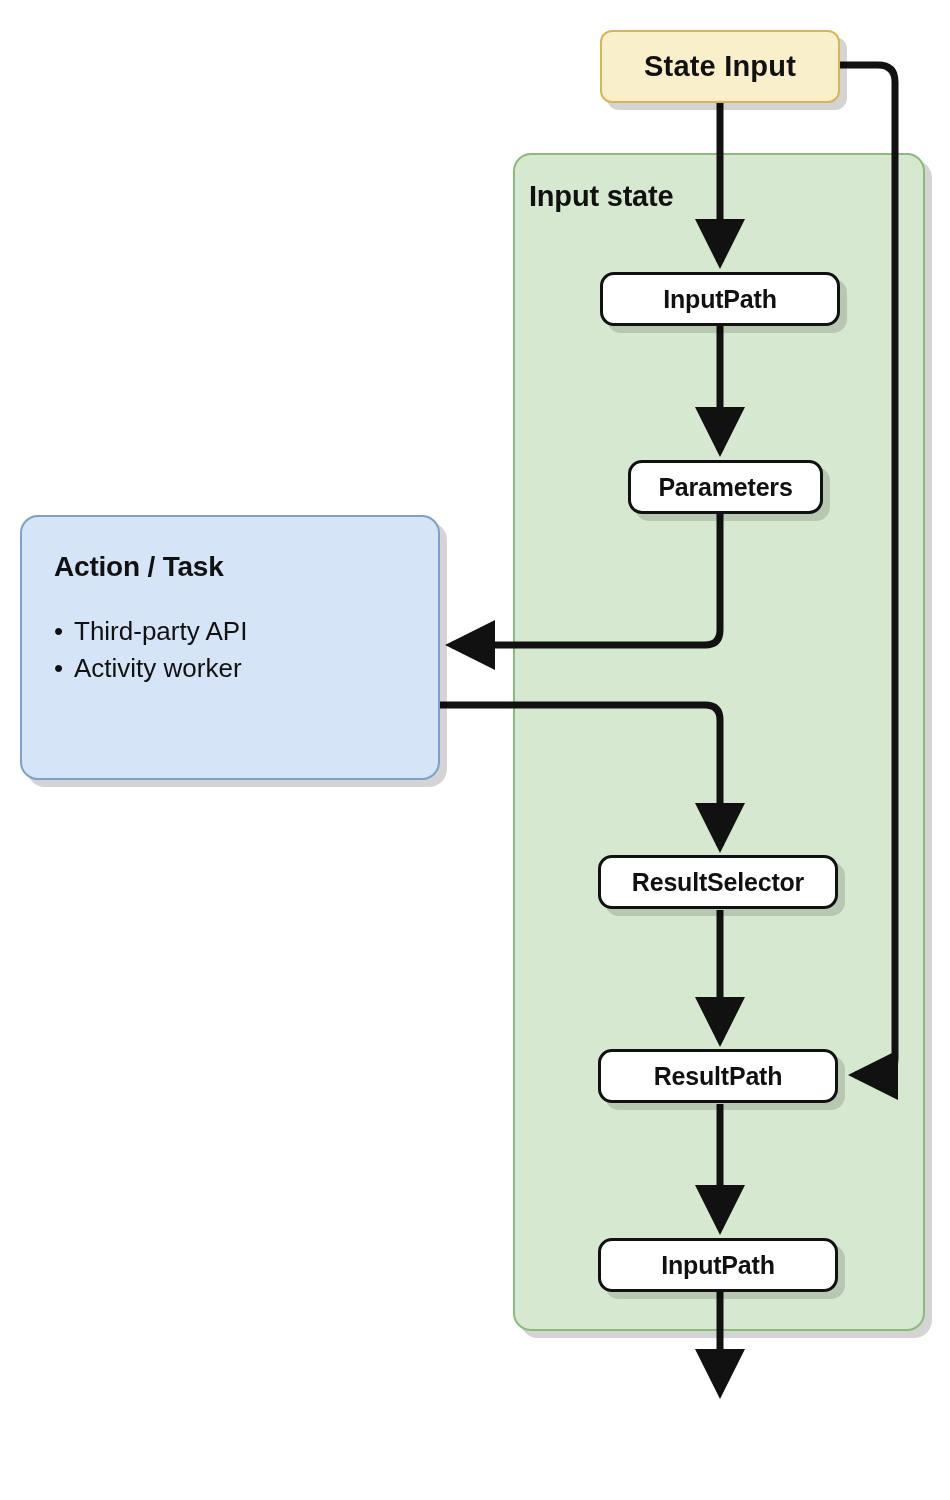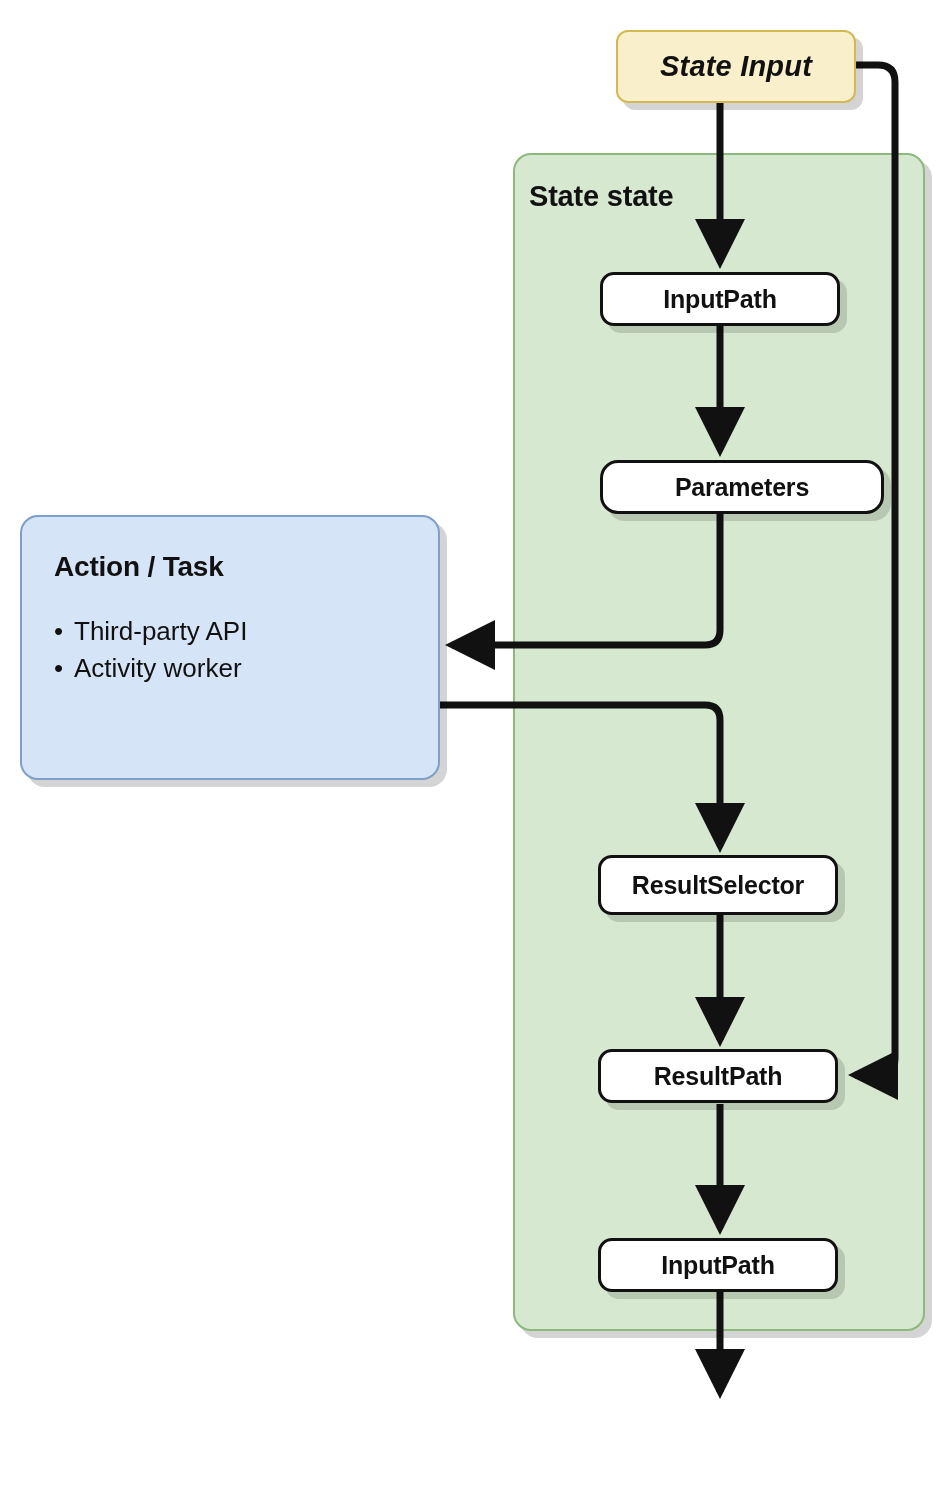--- a/index.html
+++ b/index.html
@@ -56,24 +56,22 @@
     white-space: nowrap;
   }
   
   .terminal {
     background: #faefcb;
     border: 2px solid #d6b853;
     border-radius: 12px;
     box-shadow: 7px 7px 0 0 rgba(0,0,0,0.17);
     font-size: 29px;
     font-weight: bold;
-    font-style: italic;
     color: #111111;
     letter-spacing: 0.2px;
-    margin-left: 16px;
   }
   
   .step {
     background: #ffffff;
     border: 3px solid #111111;
     border-radius: 14px;
     box-shadow: 7px 7px 0 0 rgba(0,0,0,0.14);
     font-size: 25px;
     font-weight: bold;
     color: #111111;
@@ -116,21 +114,21 @@
     display: inline-block;
     width: 20px;
   }
 </style>
 </head>
 <body>
 
 <div id="canvas">
 
   <div class="group-box"></div>
-  <div class="group-title">State state</div>
+  <div class="group-title">Input state</div>
 
   <svg class="layer" viewBox="0 0 950 1500">
     <defs>
       <marker id="arrowhead" markerWidth="10" markerHeight="10" refX="6.2" refY="4" orient="auto" markerUnits="strokeWidth">
         <path d="M0,0.4 L0,7.6 L7.2,4 z" fill="#111111"></path>
       </marker>
     </defs>
 
     <path d="M720,103 L720,262" fill="none" stroke="#111111" stroke-width="7" marker-end="url(#arrowhead)"></path>
 
@@ -150,25 +148,25 @@
   </svg>
 
   <div class="node terminal" style="left:600px; top:30px; width:240px; height:73px;">
     <span>State Input</span>
   </div>
 
   <div class="node step" style="left:600px; top:272px; width:240px; height:54px;">
     <span>InputPath</span>
   </div>
 
-  <div class="node step" style="left:600px; top:460px; width:284px; height:54px;border-radius:18px;">
+  <div class="node step" style="left:628px; top:460px; width:195px; height:54px;">
     <span>Parameters</span>
   </div>
 
-  <div class="node step" style="left:598px; top:855px; width:240px; height:60px;">
+  <div class="node step" style="left:598px; top:855px; width:240px; height:54px;">
     <span>ResultSelector</span>
   </div>
 
   <div class="node step" style="left:598px; top:1049px; width:240px; height:54px;">
     <span>ResultPath</span>
   </div>
 
   <div class="node step" style="left:598px; top:1238px; width:240px; height:54px;">
     <span>InputPath</span>
   </div>

